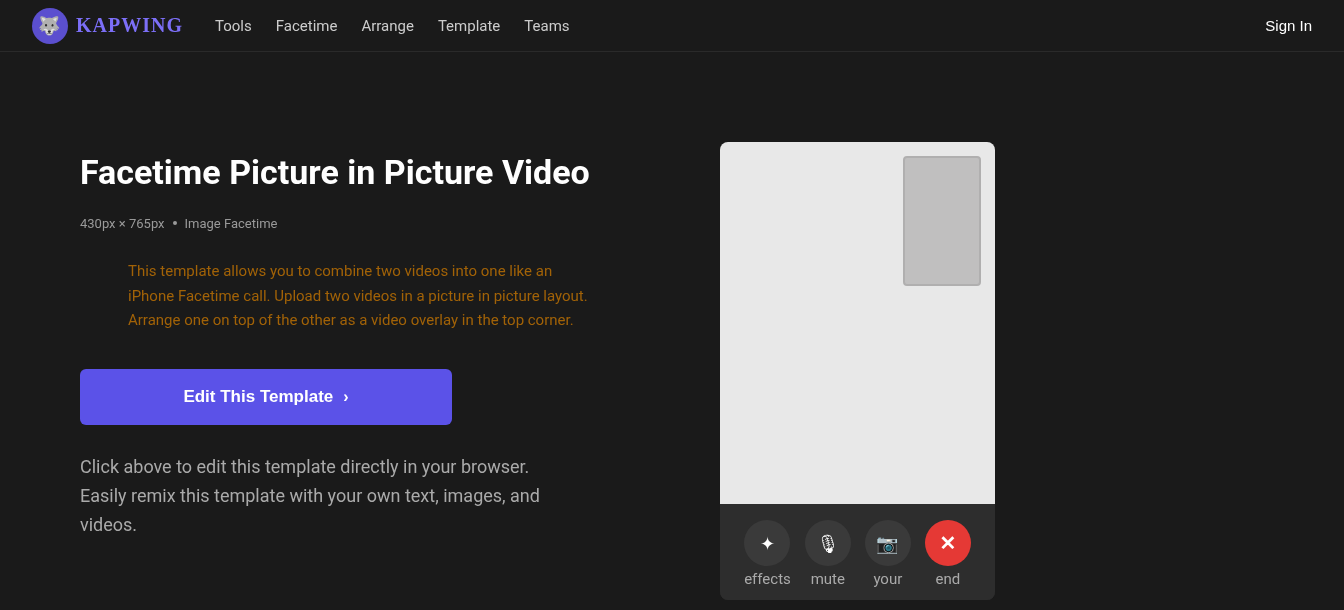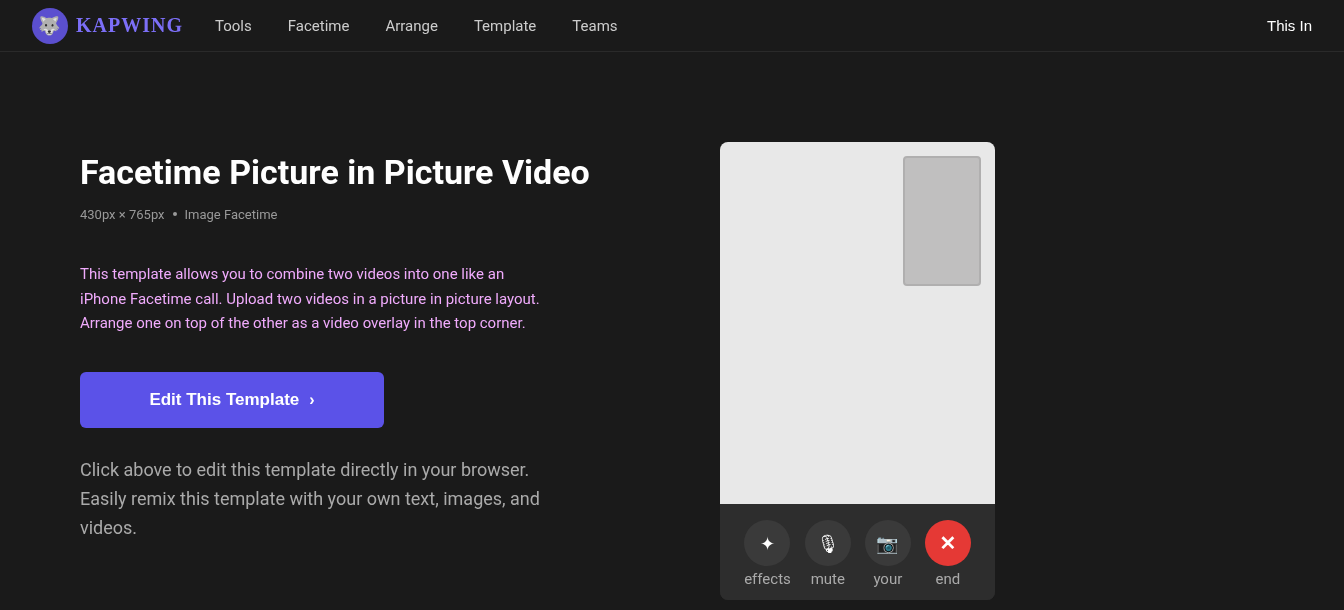--- a/index.html
+++ b/index.html
@@ -41,21 +41,21 @@
     .nav-logo-text {
       color: #7c6ff7;
       font-weight: 700;
       font-size: 20px;
       letter-spacing: 1px;
       font-family: Liberation Serif, serif;
     }
     .nav-links {
       display: flex;
       align-items: flex-end;
-      gap: 36px;
+      gap: 24px;
       flex: 1;
     }
     .nav-link {
       color: #cccccc;
       text-decoration: none;
       font-size: 15px;
       font-weight: 400;
       cursor: pointer;
     }
     .nav-signin {
@@ -79,54 +79,55 @@
     .left-panel {
       flex: 1;
       max-width: 580px;
       padding-top: 20px;
     }
     .page-title {
       font-size: 34px;
       font-weight: 700;
       color: #ffffff;
       line-height: 1.2;
-      margin-bottom: 14px;
+      margin-bottom: 23px;
     }
     .meta-info {
       display: flex;
       align-items: center;
       gap: 8px;
       color: #999999;
       font-size: 13px;
-      margin-bottom: 40px;
+      margin-bottom: 28px;
     }
     .meta-dot {
       width: 4px;
       height: 4px;
       background: #999999;
       border-radius: 50%;
     }
     .description {
-      color: #f0abfc;
+      color: #a16207;
       font-size: 15px;
       line-height: 1.65;
       margin-bottom: 36px;
       max-width: 460px;
+      margin-left: 48px;
     }
     .edit-button {
       display: flex;
       align-items: center;
       justify-content: center;
       gap: 10px;
       background: #5b52e8;
       color: #ffffff;
       border: none;
       border-radius: 6px;
       padding: 18px 0;
-      width: 304px;
+      width: 372px;
       font-size: 17px;
       font-weight: 600;
       cursor: pointer;
       margin-bottom: 28px;
     }
     .edit-button-arrow {
       font-size: 16px;
     }
     .bottom-note {
       color: #aaaaaa;
@@ -213,21 +214,21 @@
     </div>
     <span class="nav-logo-text">KAPWING</span>
   </a>
   <div class="nav-links">
     <a class="nav-link">Tools</a>
     <a class="nav-link">Facetime</a>
     <a class="nav-link">Arrange</a>
     <a class="nav-link">Template</a>
     <a class="nav-link">Teams</a>
   </div>
-  <button class="nav-signin">This In</button>
+  <button class="nav-signin">Sign In</button>
 </nav>
 
 <div class="main-content">
 
   <div class="left-panel">
     <h1 class="page-title">Facetime Picture in Picture Video</h1>
     <div class="meta-info">
       <span>430px × 765px</span>
       <div class="meta-dot"></div>
       <span>Image Facetime</span>

